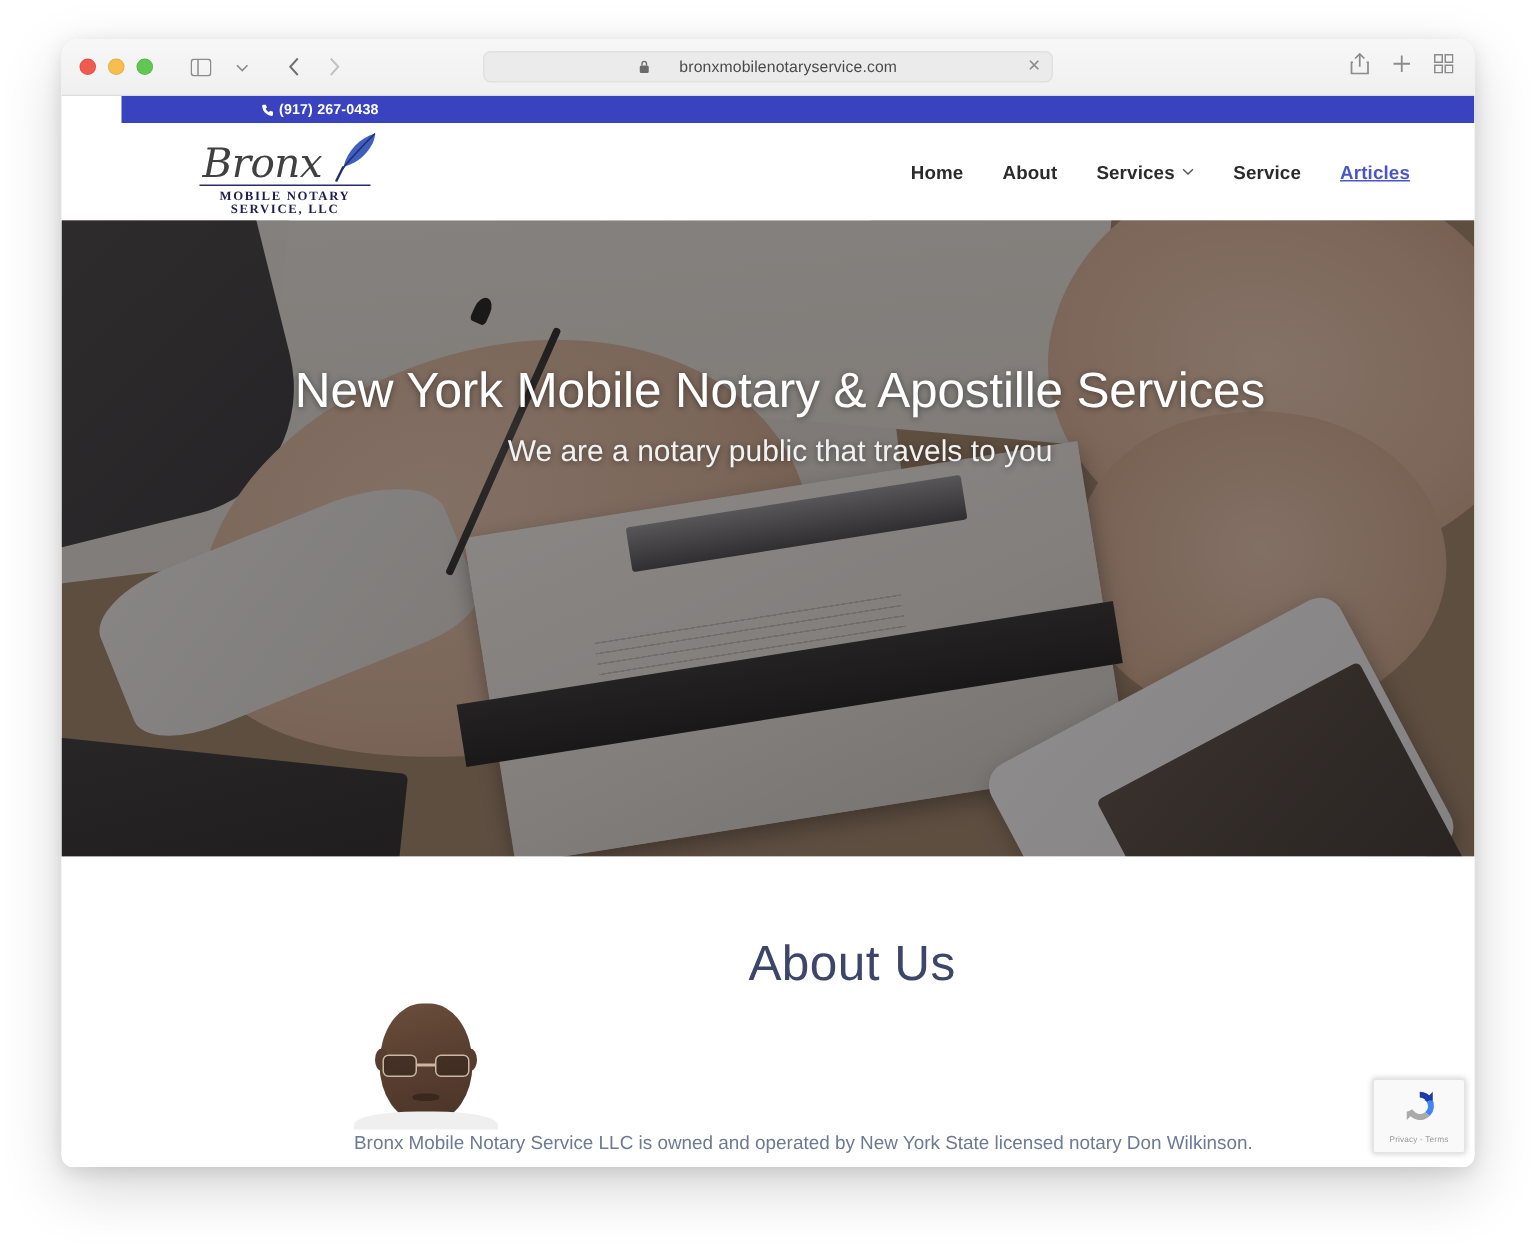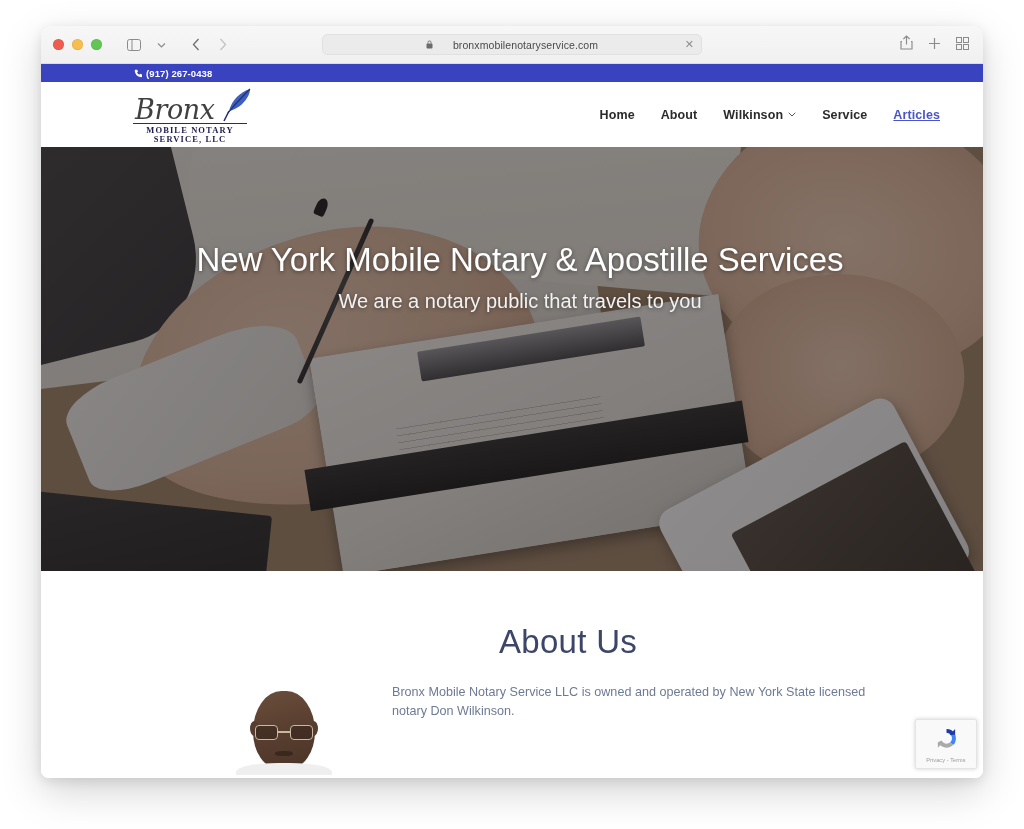--- a/index.html
+++ b/index.html
@@ -99,20 +99,21 @@
     background: #fff;
     overflow: hidden;
   }
 
   
   .phone-bar {
     height: 18px;
     background: #3a43bf;
     display: flex;
     align-items: center;
+    margin-left: 40px;
   }
   .phone-num {
     margin-left: 93px;
     color: #ffffff;
     font-size: 9.5px;
     font-weight: bold;
     letter-spacing: .1px;
     display: flex;
     align-items: center;
     gap: 3px;
@@ -352,23 +353,22 @@
   .about-title {
     text-align: center;
     font-size: 33px;
     color: #3d4669;
     font-weight: normal;
     letter-spacing: .3px;
     padding-left: 112px;
   }
   .about-row {
     display: flex;
-    margin-top: 22px;
     padding: 0 110px 0 195px;
-    gap: 60px;
+    flex-direction: column;
   }
   .portrait {
     width: 96px;
     height: 92px;
     position: relative;
     flex: none;
     overflow: hidden;
   }
   .head {
     position: absolute;
@@ -555,21 +555,21 @@
       </div>
 
       <nav class="nav">
         <a class="nav-item">
           <span>Home</span>
         </a>
         <a class="nav-item">
           <span>About</span>
         </a>
         <a class="nav-item">
-          <span>Wilkinson</span>
+          <span>Services</span>
           <span class="caret">
             <svg width="8" height="5" viewBox="0 0 8 5">
                 <path d="M0.7 0.8 L4 4 L7.3 0.8" fill="none" stroke="currentColor" stroke-width="1"></path>
               </svg>
           </span>
         </a>
         <a class="nav-item">
           <span>Service</span>
         </a>
         <a class="nav-item active">

